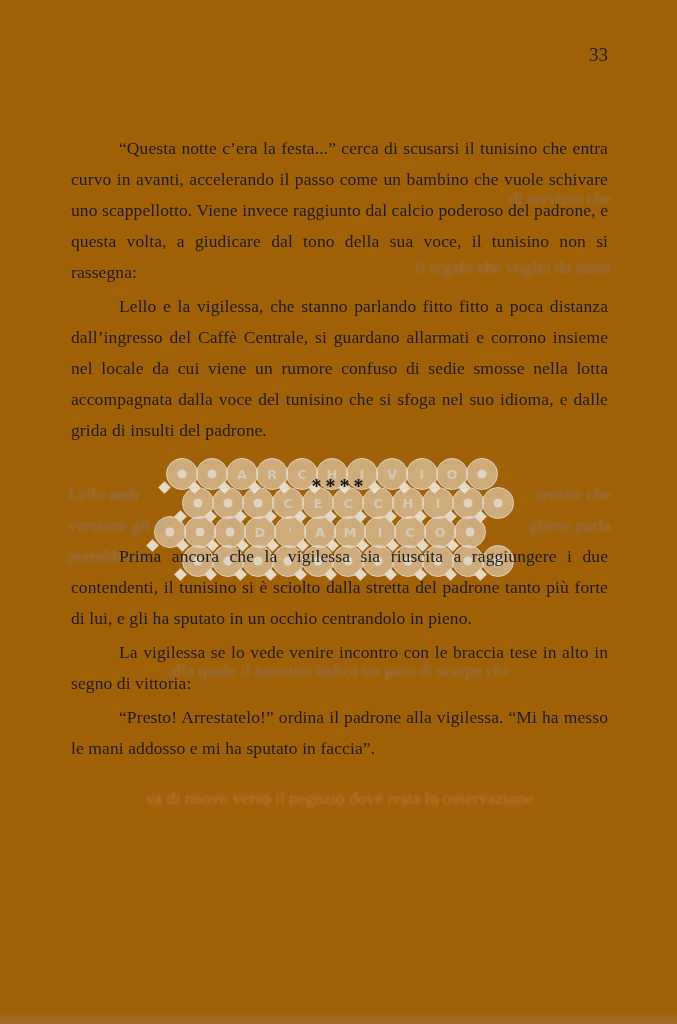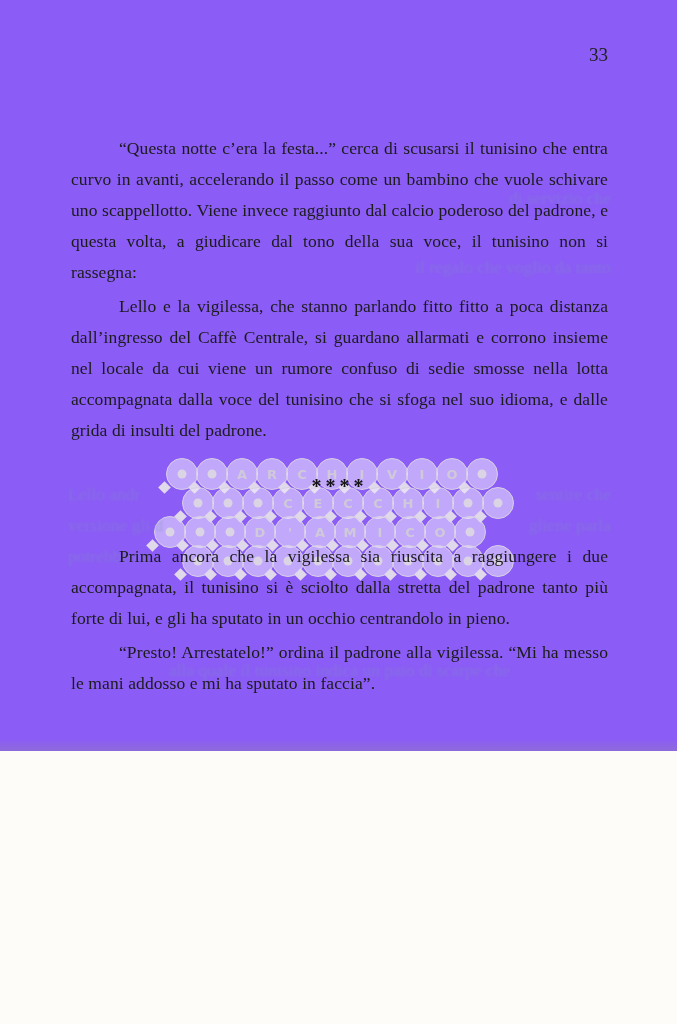--- a/index.html
+++ b/index.html
@@ -3,22 +3,22 @@
 <meta charset="utf-8">
 <style>
   html, body {
     margin: 0;
     padding: 0;
     background: #fdfcf9;
   }
   .page {
     position: relative;
     width: 677px;
-    height: 751px;
-    background: #8b5cf6;
+    height: 1024px;
+    background: #a16207;
     overflow: hidden;
     font-family: "Liberation Serif", serif;
   }
   .page-number {
     position: absolute;
     top: 44px;
     right: 69px;
     font-size: 19px;
     color: #222;
     z-index: 3;
@@ -302,18 +302,19 @@
       </div>
       <div class="ghost salmon" style="top: 783px;">
         <span class="g-center">va di nuovo verso il negozio dove resta in osservazione</span>
       </div>
     </div>
 
   <div class="text-block" id="textblock">
       <p class="para">“Questa notte c’era la festa...” cerca di scusarsi il tunisino che entra curvo in avanti, accelerando il passo come un bambino che vuole schivare uno scappellotto. Viene invece raggiunto dal calcio poderoso del padrone, e questa volta, a giudicare dal tono della sua voce, il tunisino non si rassegna:</p>
       <p class="para">Lello e la vigilessa, che stanno parlando fitto fitto a poca distanza dall’ingresso del Caffè Centrale, si guardano allarmati e corrono insieme nel locale da cui viene un rumore confuso di sedie smosse nella lotta accompagnata dalla voce del tunisino che si sfoga nel suo idioma, e dalle grida di insulti del padrone.</p>
       <div class="separator">****</div>
-      <p class="para">Prima ancora che la vigilessa sia riuscita a raggiungere i due accompagnata, il tunisino si è sciolto dalla stretta del padrone tanto più forte di lui, e gli ha sputato in un occhio centrandolo in pieno.</p>
+      <p class="para">Prima ancora che la vigilessa sia riuscita a raggiungere i due contendenti, il tunisino si è sciolto dalla stretta del padrone tanto più forte di lui, e gli ha sputato in un occhio centrandolo in pieno.</p>
+      <p class="para">La vigilessa se lo vede venire incontro con le braccia tese in alto in segno di vittoria:</p>
       <p class="para">“Presto! Arrestatelo!” ordina il padrone alla vigilessa. “Mi ha messo le mani addosso e mi ha sputato in faccia”.</p>
     </div>
 
   <div class="bottom-shadow"></div>
 </div>
 
 </body></html>

